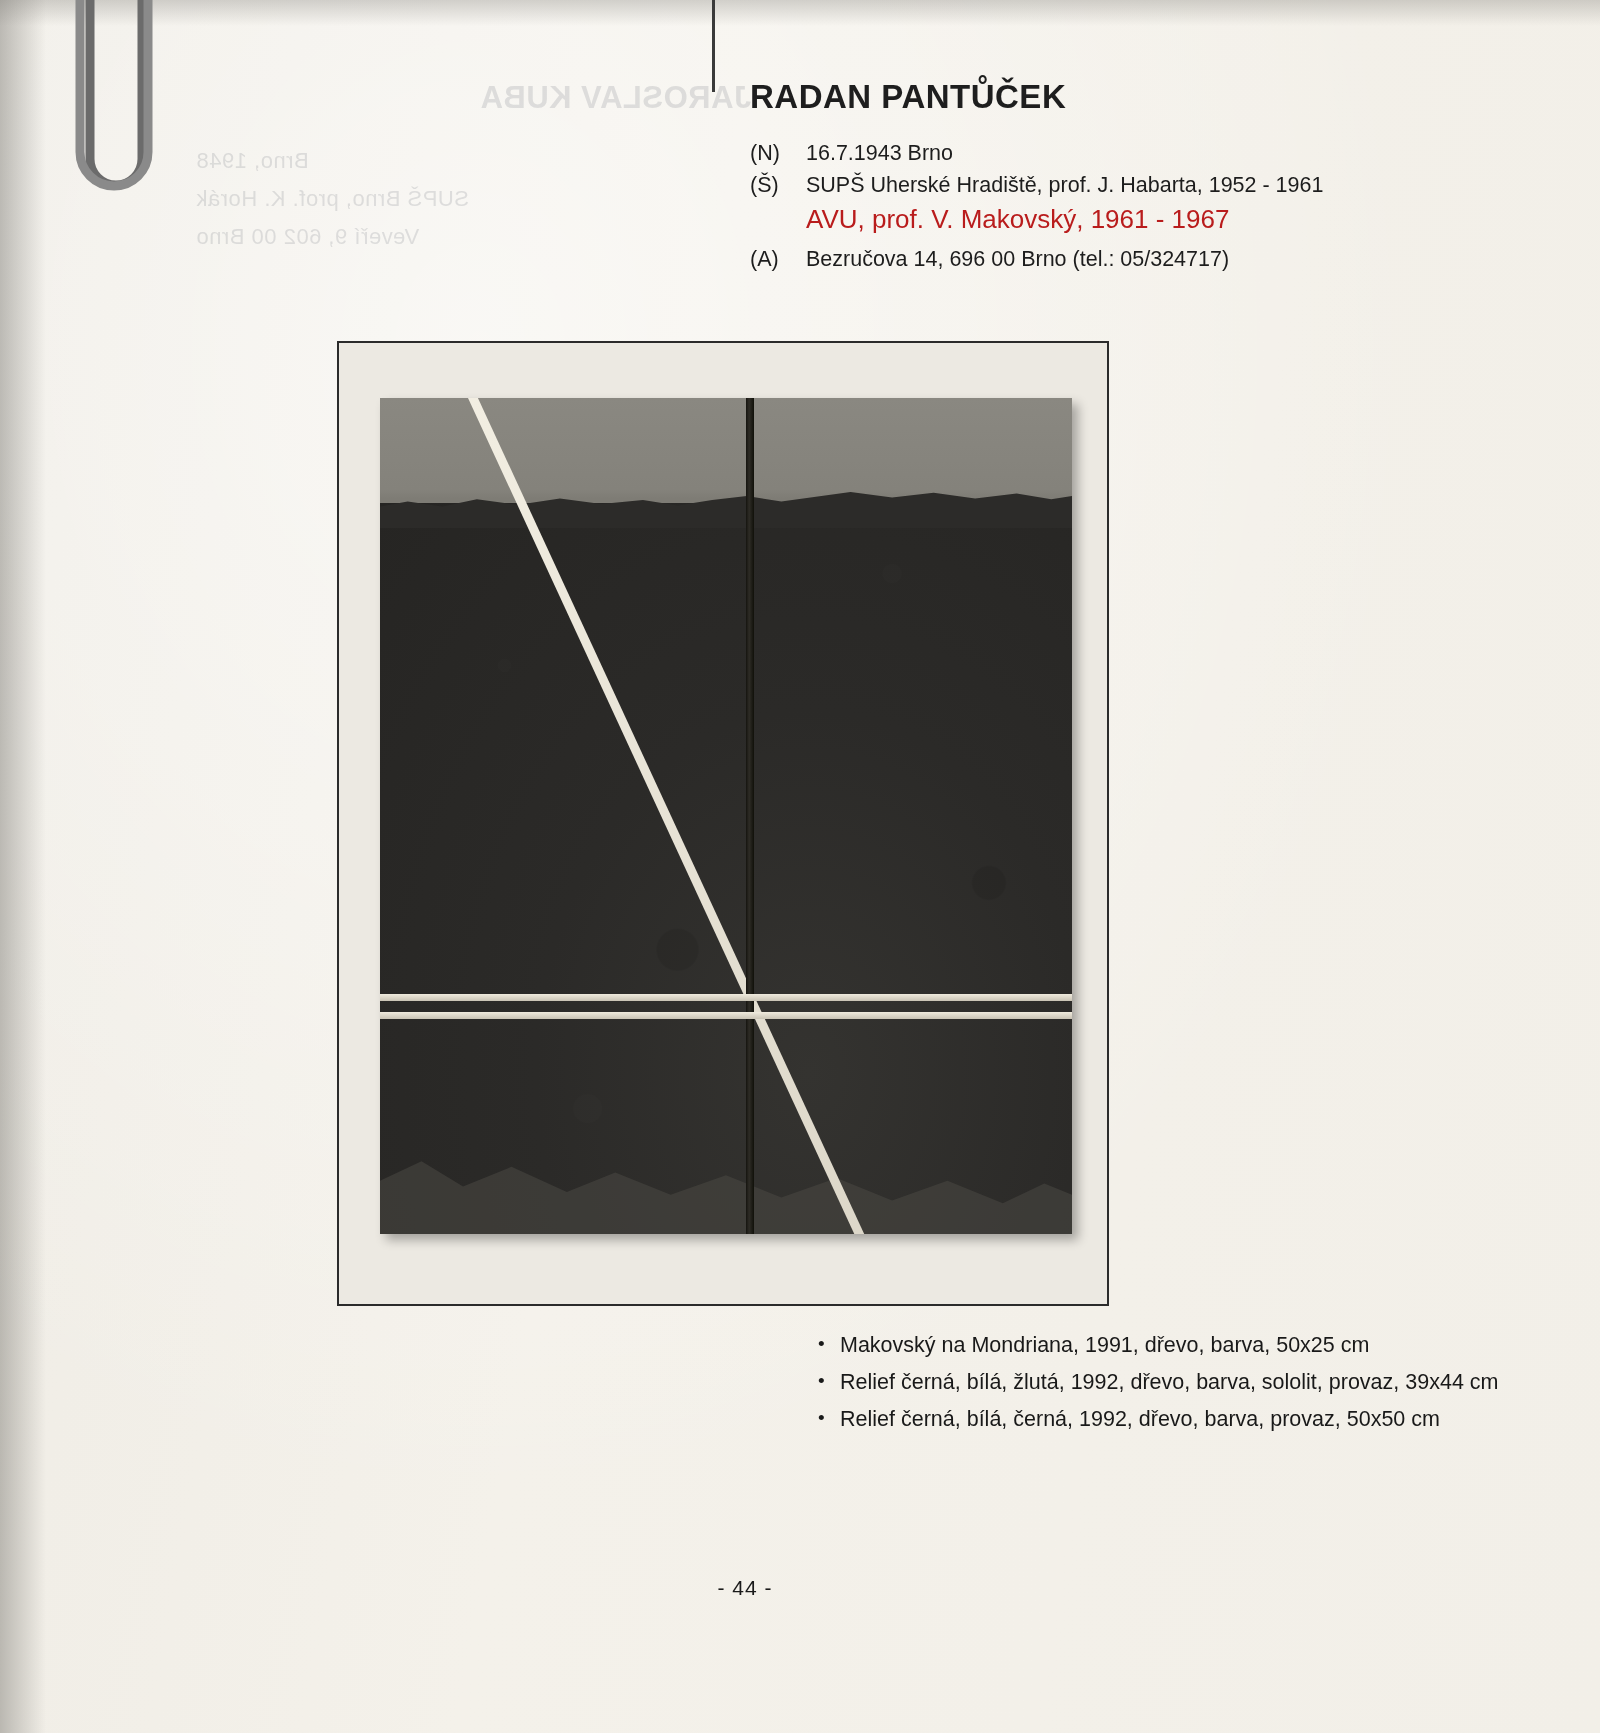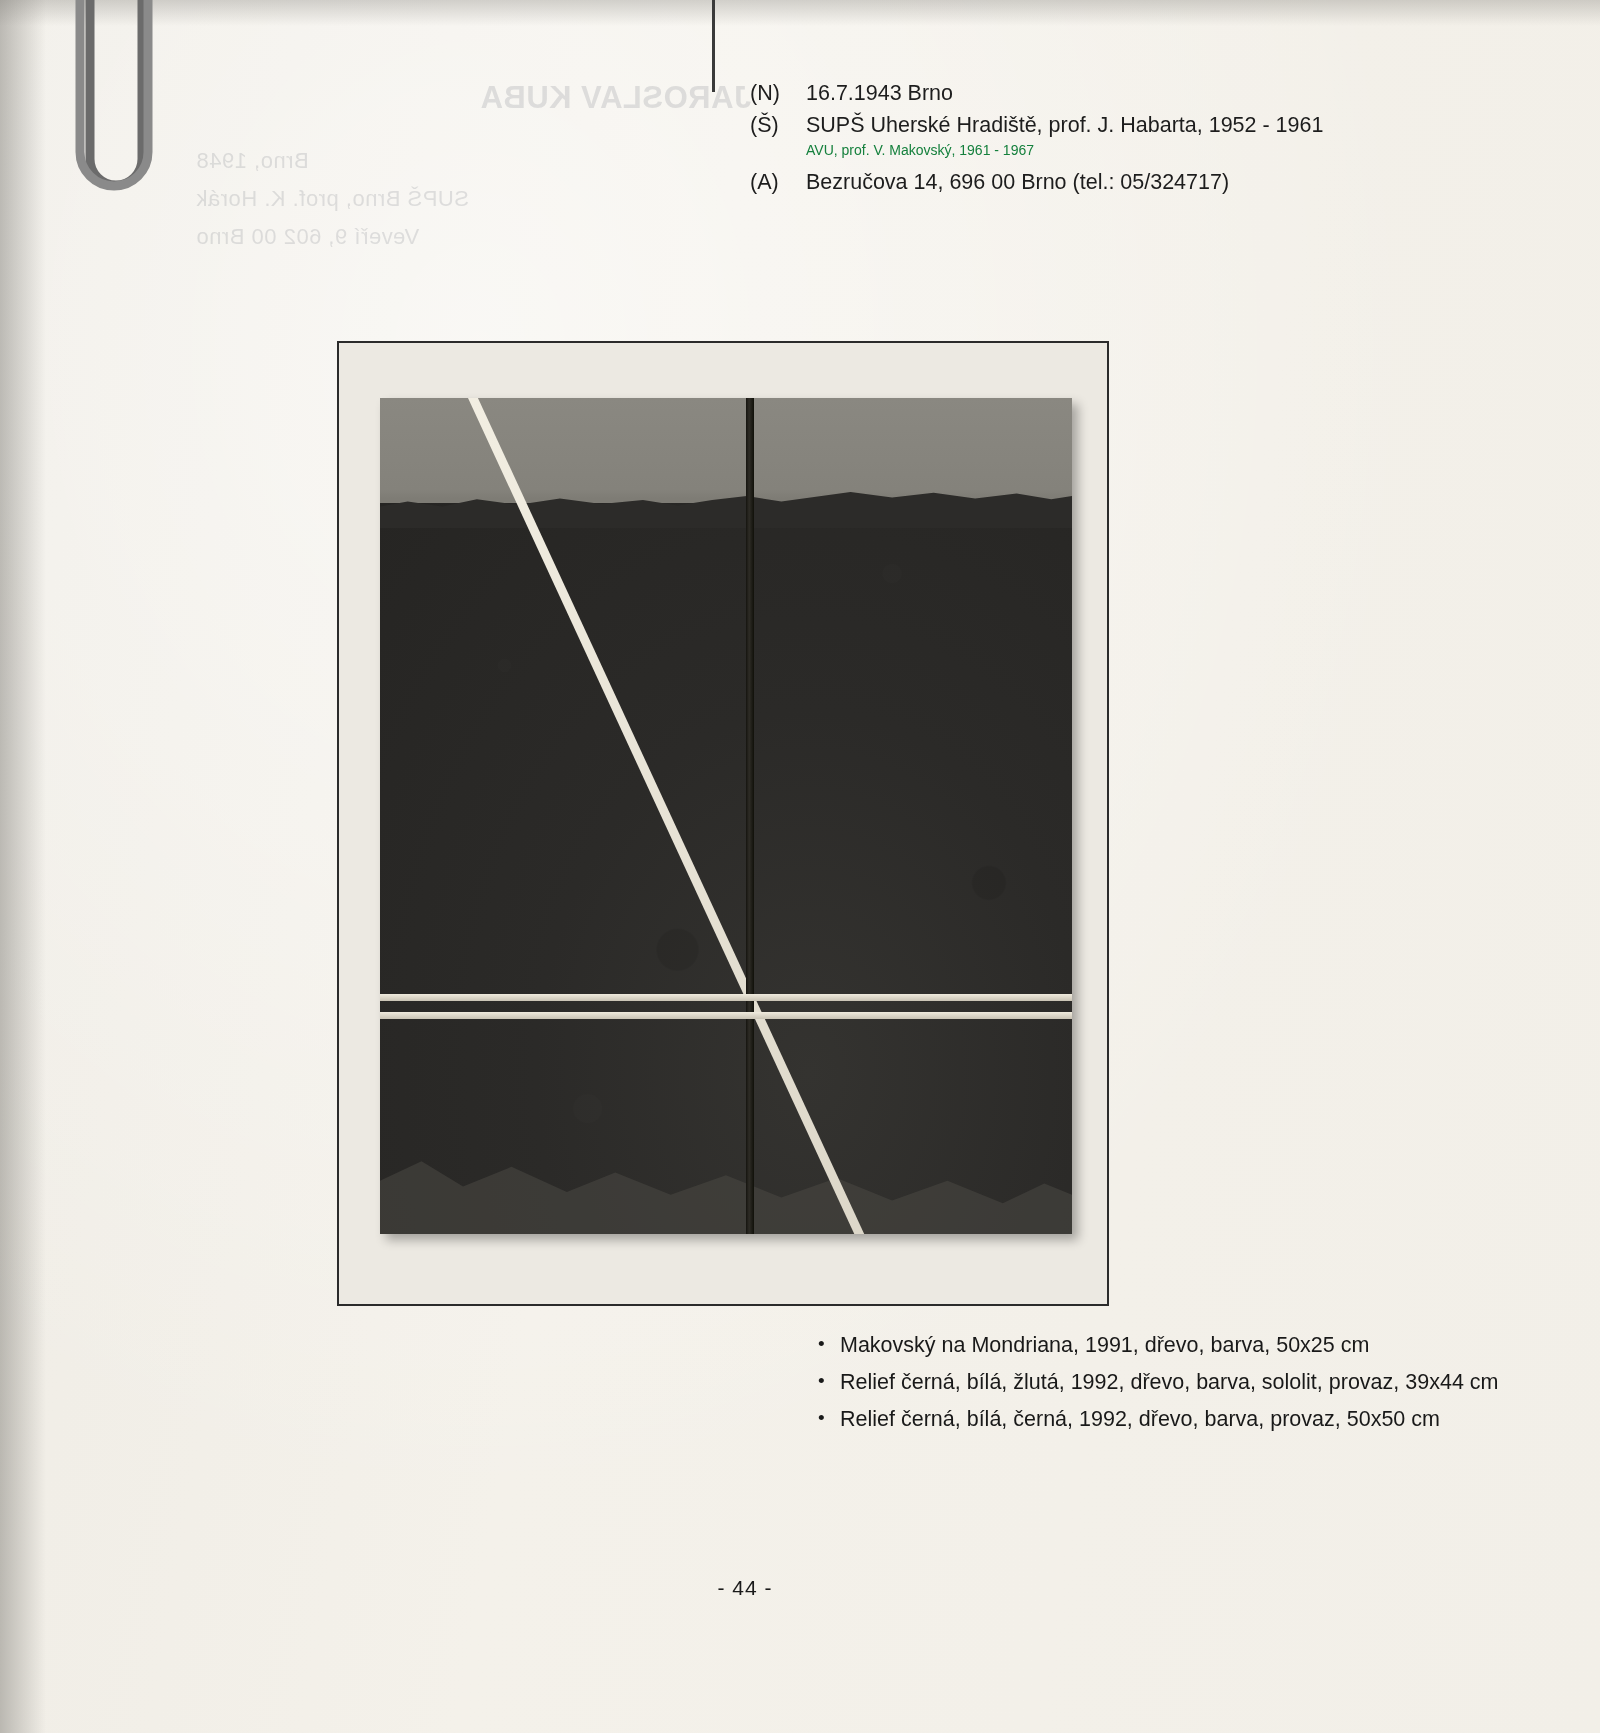--- a/index.html
+++ b/index.html
@@ -97,22 +97,22 @@
     line-height: 1.42;
     margin-bottom: 1px;
   }
   .meta-key {
     width: 56px;
     flex: 0 0 56px;
   }
   .meta-val { flex: 1 1 auto; }
   .meta-val-cont {
     margin-left: 56px;
-    font-size: 14px;
-    color: #15803d;
+    font-size: 26px;
+    color: #b91c1c;
     line-height: 1.42;
   }
 
   
   #plate {
     position: absolute;
     left: 337px;
     top: 341px;
     width: 772px;
     height: 965px;
@@ -260,20 +260,21 @@
   </svg>
 
   <div class="ghost" id="ghost-title">JAROSLAV KUBA</div>
   <div class="ghost" id="ghost-l1">Brno, 1948</div>
   <div class="ghost" id="ghost-l2">SUPŠ Brno, prof. K. Horák</div>
   <div class="ghost" id="ghost-l3">Veveří 9, 602 00 Brno</div>
 
   <div id="header-rule"></div>
 
   <div id="header">
+    <h1 id="artist-name">RADAN PANTŮČEK</h1>
 
     <div class="meta-row">
       <span class="meta-key">(N)</span>
       <span class="meta-val">16.7.1943 Brno</span>
     </div>
 
     <div class="meta-row">
       <span class="meta-key">(Š)</span>
       <span class="meta-val">SUPŠ Uherské Hradiště, prof. J. Habarta, 1952 - 1961</span>
     </div>

